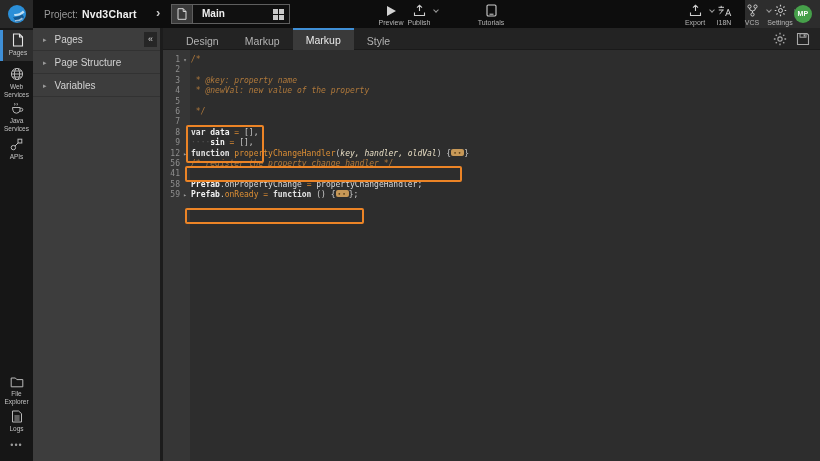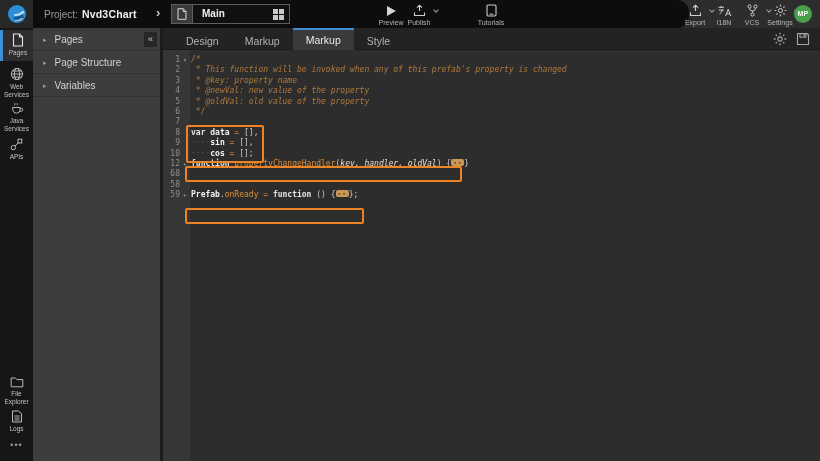--- a/index.html
+++ b/index.html
@@ -1,21 +1,21 @@
 <!DOCTYPE html>
 <html><head>
 <meta charset="utf-8">
 <style>
   * { margin:0; padding:0; box-sizing:border-box; }
   html,body { background:#000; }
   body { font-family:"Liberation Sans", sans-serif; }
   .screen { position:relative; width:820px; height:461px; overflow:hidden; background:#2d2d2d; }
 
   
-  .topbar { position:absolute; left:0; top:0; width:689px; height:28px; background:#0d0d0d; z-index:5;border-radius:12px; }
+  .topbar { position:absolute; left:0; top:0; width:745px; height:28px; background:#0d0d0d; z-index:5; }
   .logo-cell { position:absolute; left:0; top:0; width:33px; height:28px; background:#282828; display:flex; align-items:center; justify-content:center; }
   .project { position:absolute; left:44px; top:0; height:28px; line-height:28px; font-size:10px; color:#9a9a9a; white-space:nowrap; }
   .project b { color:#f0f0f0; font-size:10.5px; margin-left:4px; letter-spacing:.2px; }
   .bc-chev { position:absolute; left:156px; top:5px; color:#c9c9c9; font-size:13px; font-weight:bold; }
   .page-selector { position:absolute; left:171px; top:4px; width:119px; height:20px; border:1px solid #5f5f5f; background:#101010; display:flex; align-items:stretch; }
   .ps-icon { width:21px; background:#3a3a3a; border-right:1px solid #5f5f5f; display:flex; align-items:center; justify-content:center; }
   .ps-label { flex:1; line-height:18px; padding-left:9px; font-size:10px; font-weight:bold; color:#efefef; }
   .ps-grid { width:11px; height:11px; margin:4px 5px 0 0; display:grid; grid-template-columns:5px 5px; grid-template-rows:5px 5px; gap:1px; }
   .ps-grid div { background:#c9c9c9; }
 
@@ -267,75 +267,74 @@
     <div class="code-area">
       <div class="code-lines">
           <div class="code-line">
             <span class="ln-num">1</span>
             <span class="ln-fold">▾</span>
             <span class="code-cell"><span class="tk-comment">/*</span></span>
           </div>
           <div class="code-line">
             <span class="ln-num">2</span>
             <span class="ln-fold"></span>
-            <span class="code-cell"><span class="tk-comment"> * This function will be invoked when any of this prefab's property is changed</span></span>
           </div>
           <div class="code-line">
             <span class="ln-num">3</span>
             <span class="ln-fold"></span>
             <span class="code-cell"><span class="tk-comment"> * @key: property name</span></span>
           </div>
           <div class="code-line">
             <span class="ln-num">4</span>
             <span class="ln-fold"></span>
             <span class="code-cell"><span class="tk-comment"> * @newVal: new value of the property</span></span>
           </div>
           <div class="code-line">
             <span class="ln-num">5</span>
             <span class="ln-fold"></span>
-            <span class="code-cell"><span class="tk-comment"> * @oldVal: old value of the property</span></span>
           </div>
           <div class="code-line">
             <span class="ln-num">6</span>
             <span class="ln-fold"></span>
             <span class="code-cell"><span class="tk-comment"> */</span></span>
           </div>
           <div class="code-line">
             <span class="ln-num">7</span>
             <span class="ln-fold"></span>
             <span class="code-cell"></span>
           </div>
           <div class="code-line">
             <span class="ln-num">8</span>
             <span class="ln-fold"></span>
             <span class="code-cell"><span class="tk-kw">var </span><span class="tk-def">data </span><span class="tk-op">= </span><span class="tk-plain">[],</span></span>
           </div>
           <div class="code-line">
             <span class="ln-num">9</span>
             <span class="ln-fold"></span>
             <span class="code-cell"><span class="tk-ws">····</span><span class="tk-def">sin </span><span class="tk-op">= </span><span class="tk-plain">[],</span></span>
-          </div>
-          <div class="code-line">
-            <span class="ln-num">10</span>
-            <span class="ln-fold"></span>
-            <span class="code-cell"><span class="tk-ws">····</span><span class="tk-def">cos </span><span class="tk-op">= </span><span class="tk-plain">[];</span></span>
           </div>
           <div class="code-line">
             <span class="ln-num">12</span>
             <span class="ln-fold">▸</span>
             <span class="code-cell"><span class="tk-kw">function </span><span class="tk-fname">propertyChangeHandler</span><span class="tk-plain">(</span><span class="tk-param">key, handler, oldVal</span><span class="tk-plain">) {</span><span class="tk-pill">••</span><span class="tk-plain">}</span></span>
           </div>
           <div class="code-line">
-            <span class="ln-num">68</span>
+            <span class="ln-num">56</span>
+            <span class="ln-fold"></span>
+            <span class="code-cell"><span class="tk-comment">/* register the property change handler */</span></span>
+          </div>
+          <div class="code-line">
+            <span class="ln-num">41</span>
             <span class="ln-fold"></span>
             <span class="code-cell"></span>
           </div>
           <div class="code-line">
             <span class="ln-num">58</span>
             <span class="ln-fold"></span>
+            <span class="code-cell"><span class="tk-def">Prefab</span><span class="tk-plain">.</span><span class="tk-ident">onPropertyChange </span><span class="tk-op">= </span><span class="tk-ident">propertyChangeHandler;</span></span>
           </div>
           <div class="code-line">
             <span class="ln-num">59</span>
             <span class="ln-fold">▸</span>
             <span class="code-cell"><span class="tk-def">Prefab</span><span class="tk-plain">.</span><span class="tk-fname">onReady </span><span class="tk-op">= </span><span class="tk-kw">function </span><span class="tk-plain">() {</span><span class="tk-pill">••</span><span class="tk-plain">};</span></span>
           </div>
         </div>
     </div>
   </div>
 

